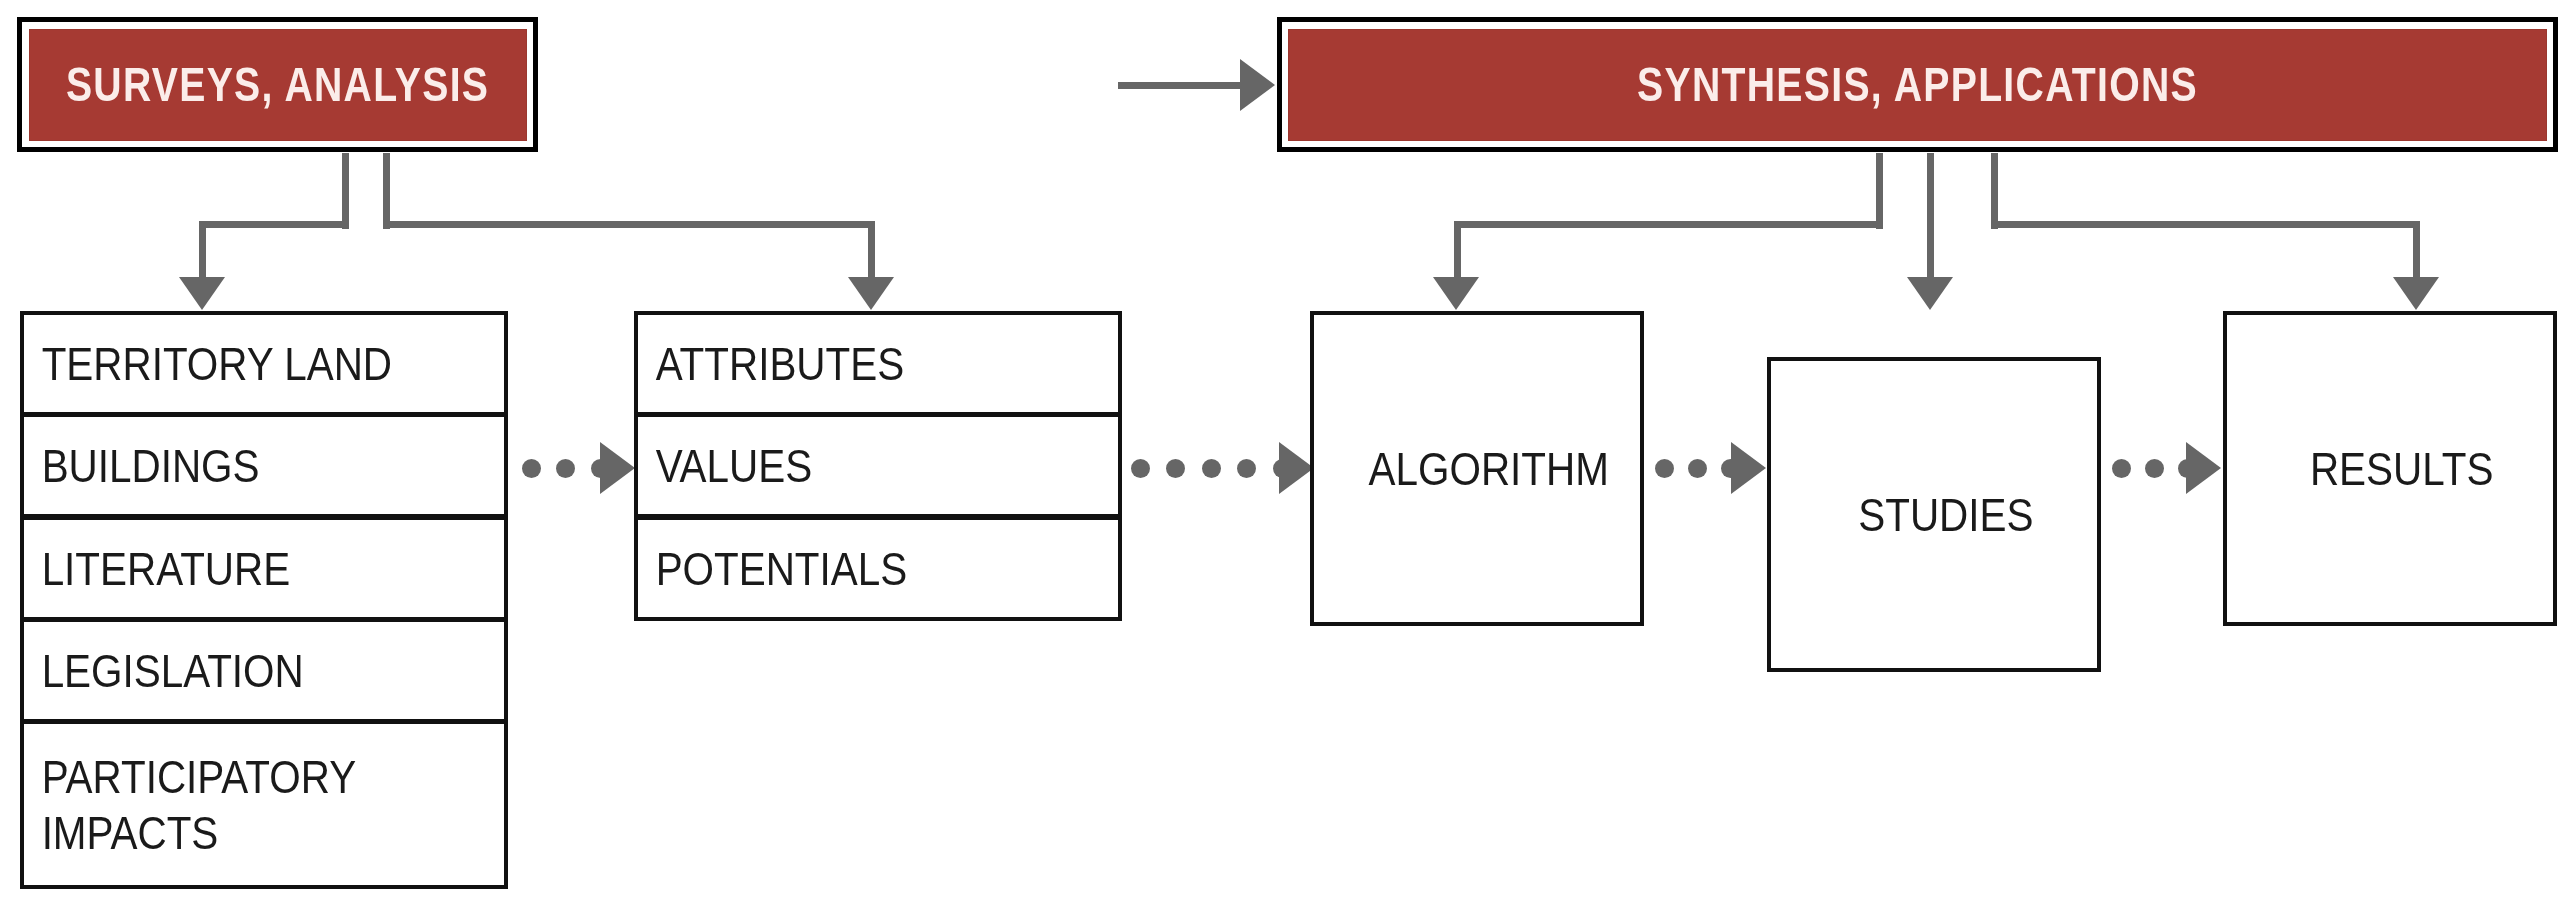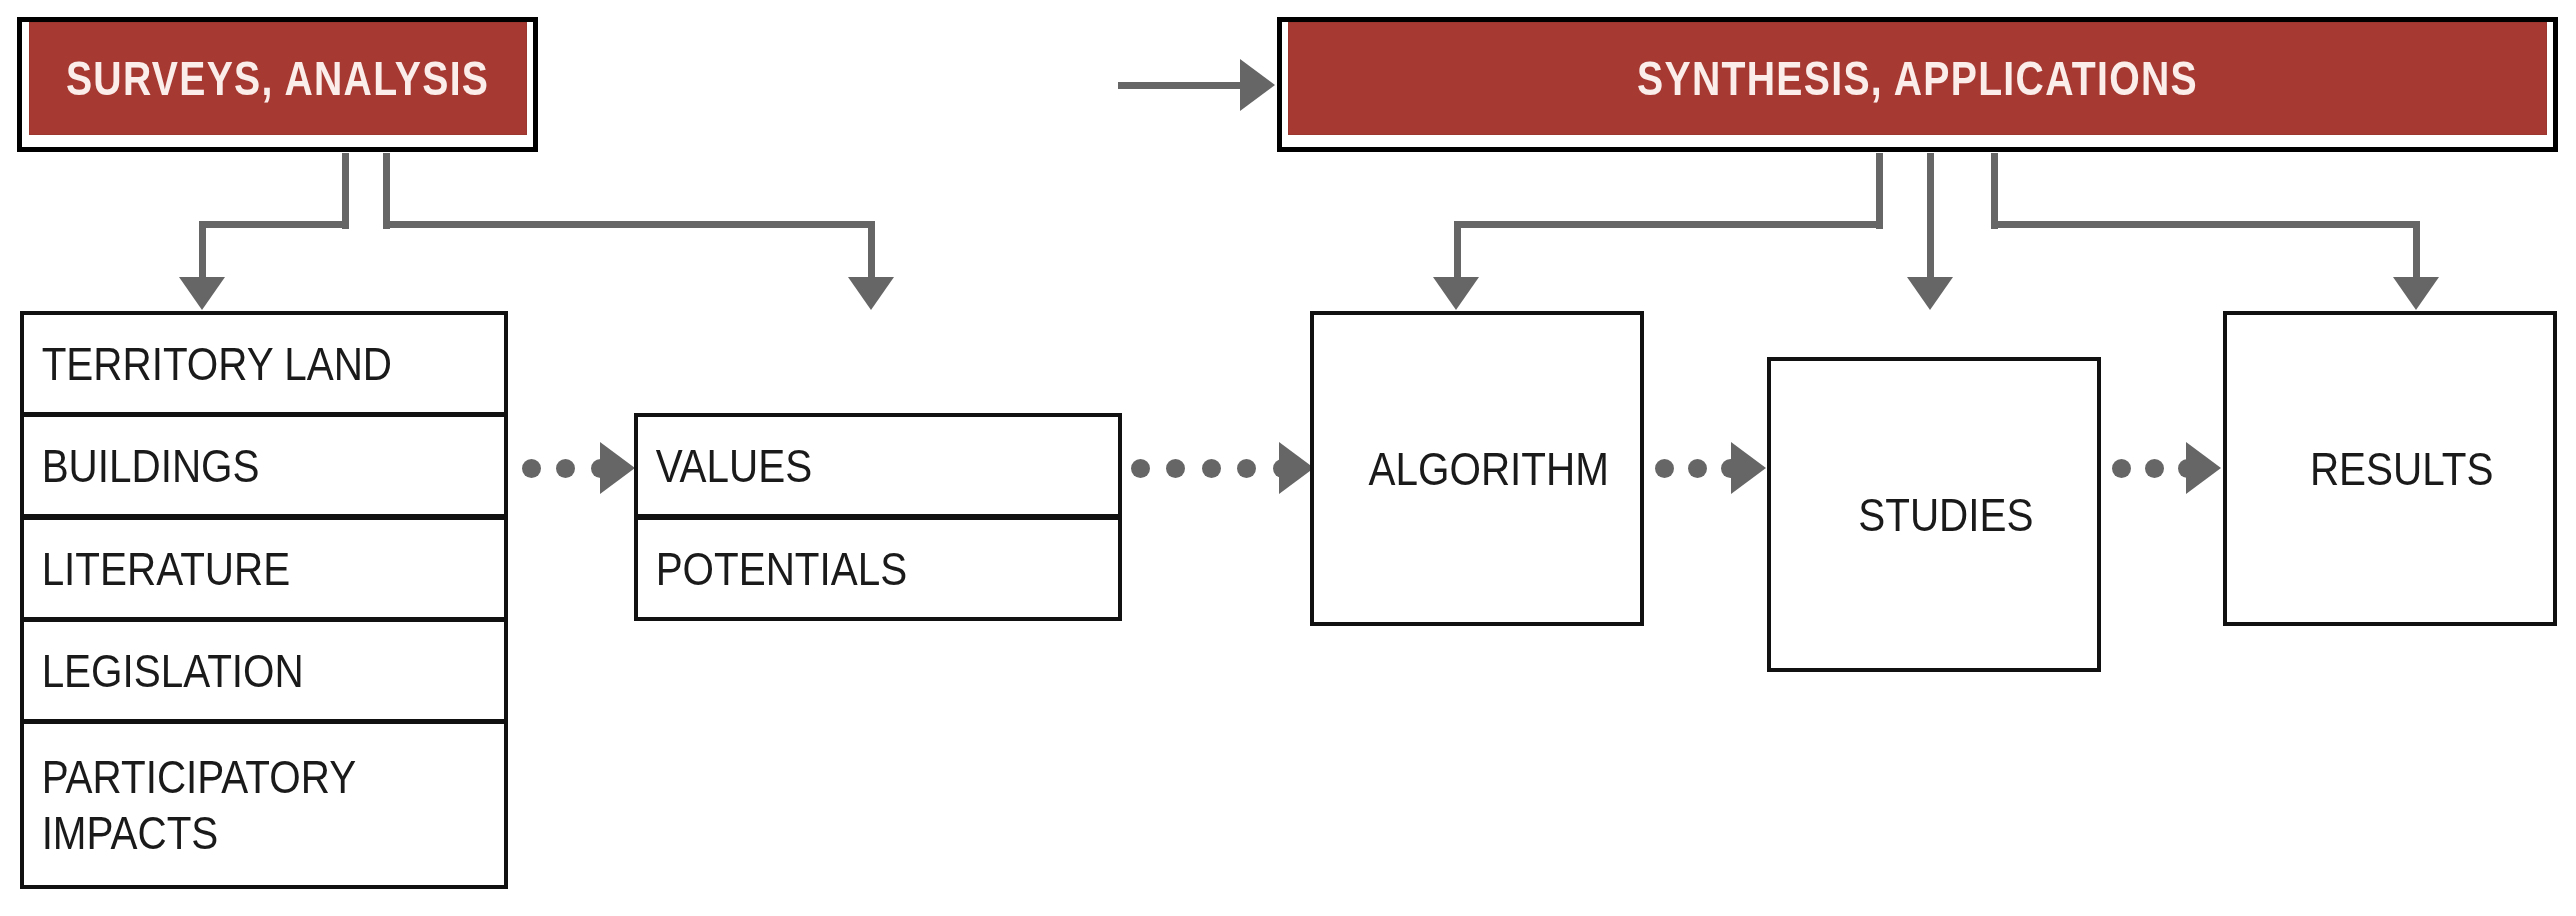--- a/index.html
+++ b/index.html
@@ -18,20 +18,21 @@
     overflow: hidden;
   }
 
   
   .header-box {
     position: absolute;
     box-sizing: border-box;
     background: #ffffff;
     border: 5.5px solid #000000;
     display: flex;
+    align-items: center;
     justify-content: center;
   }
   .header-inner {
     box-sizing: border-box;
     width: calc(100% - 12.6px);
     height: calc(100% - 12.6px);
     background: #A63A33;
     border: 1.6px solid #9C372F;
     display: flex;
     align-items: center;
@@ -175,20 +176,23 @@
 IMPACTS</span>
     </div>
   </div>
 
   <div class="dot" style="left:522px; top:459px;"></div>
   <div class="dot" style="left:556px; top:459px;"></div>
   <div class="dot" style="left:591px; top:459px;"></div>
   <div class="arrow-right" style="left:600px; top:442px;"></div>
 
   <div class="stack" style="left:634px; top:311px; width:488px; height:311px;">
+    <div class="stack-row" style="left:0; top:0; width:488px; height:105px;">
+      <span class="box-label pad-left">ATTRIBUTES</span>
+    </div>
     <div class="stack-row" style="left:0; top:102px; width:488px; height:105px;">
       <span class="box-label pad-left">VALUES</span>
     </div>
     <div class="stack-row" style="left:0; top:205px; width:488px; height:105px;">
       <span class="box-label pad-left">POTENTIALS</span>
     </div>
   </div>
 
   <div class="dot" style="left:1131px; top:459px;"></div>
   <div class="dot" style="left:1166px; top:459px;"></div>

